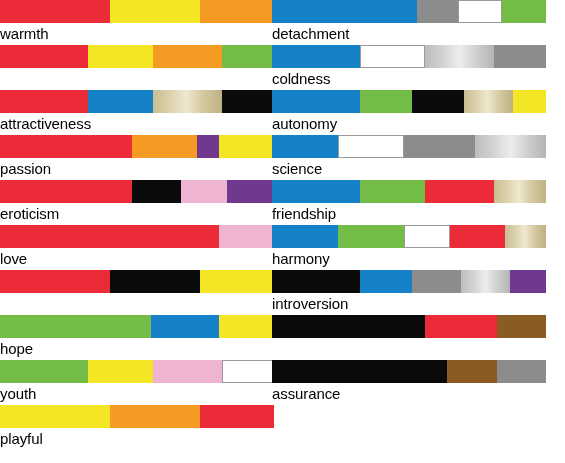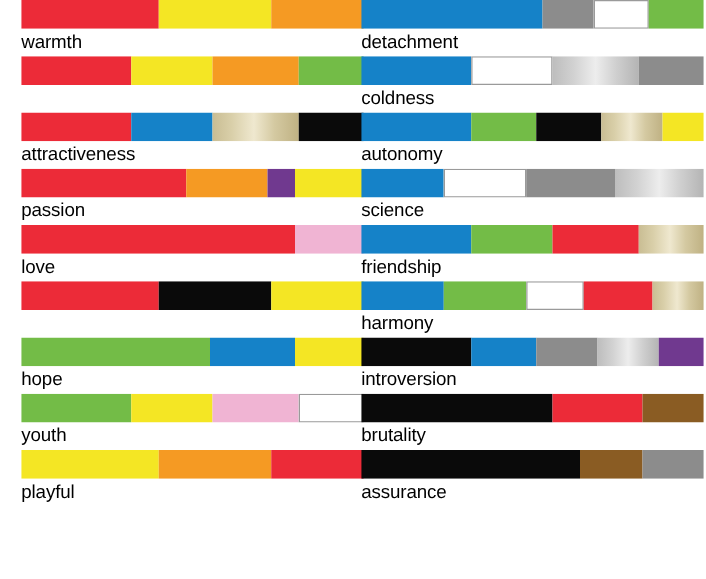--- a/index.html
+++ b/index.html
@@ -16,21 +16,20 @@
   }
   #chart-root {
     position: relative;
     width: 565px;
     height: 463px;
   }
   .column {
     position: absolute;
     top: 0;
     width: 274px;
-    padding-left: 17px;
   }
   .column.left  { left: 0px; }
   .column.right { left: 272px; }
 
   .bar-row {
     position: relative;
     height: 45px;
   }
   .bar-track {
     position: relative;
@@ -91,20 +90,29 @@
         <div class="bar-track">
           <div class="bar-seg" style="width: 48%; background: rgb(236, 43, 56);"></div>
           <div class="bar-seg" style="width: 24%; background: rgb(245, 154, 35);"></div>
           <div class="bar-seg" style="width: 8%; background: rgb(112, 57, 143);"></div>
           <div class="bar-seg" style="width: 20%; background: rgb(244, 230, 36);"></div>
         </div>
         <div class="bar-label">passion</div>
       </div>
       <div class="bar-row">
         <div class="bar-track">
+          <div class="bar-seg" style="width: 48%; background: rgb(236, 43, 56);"></div>
+          <div class="bar-seg" style="width: 18%; background: rgb(10, 10, 10);"></div>
+          <div class="bar-seg" style="width: 17%; background: rgb(240, 180, 211);"></div>
+          <div class="bar-seg" style="width: 17%; background: rgb(112, 57, 143);"></div>
+        </div>
+        <div class="bar-label">eroticism</div>
+      </div>
+      <div class="bar-row">
+        <div class="bar-track">
           <div class="bar-seg" style="width: 80%; background: rgb(236, 43, 56);"></div>
           <div class="bar-seg" style="width: 20%; background: rgb(240, 180, 211);"></div>
         </div>
         <div class="bar-label">love</div>
       </div>
       <div class="bar-row">
         <div class="bar-track">
           <div class="bar-seg" style="width: 40%; background: rgb(236, 43, 56);"></div>
           <div class="bar-seg" style="width: 33%; background: rgb(10, 10, 10);"></div>
           <div class="bar-seg" style="width: 27%; background: rgb(244, 230, 36);"></div>
@@ -202,21 +210,20 @@
           <div class="bar-seg" style="width: 13%; background: rgb(112, 57, 143);"></div>
         </div>
         <div class="bar-label">introversion</div>
       </div>
       <div class="bar-row">
         <div class="bar-track">
           <div class="bar-seg" style="width: 56%; background: rgb(10, 10, 10);"></div>
           <div class="bar-seg" style="width: 26%; background: rgb(236, 43, 56);"></div>
           <div class="bar-seg" style="width: 18%; background: rgb(138, 92, 35);"></div>
         </div>
-        <div class="bar-label">brutality</div>
       </div>
       <div class="bar-row">
         <div class="bar-track">
           <div class="bar-seg" style="width: 64%; background: rgb(10, 10, 10);"></div>
           <div class="bar-seg" style="width: 18%; background: rgb(138, 92, 35);"></div>
           <div class="bar-seg" style="width: 18%; background: rgb(140, 140, 140);"></div>
         </div>
         <div class="bar-label">assurance</div>
       </div>
     </div>

